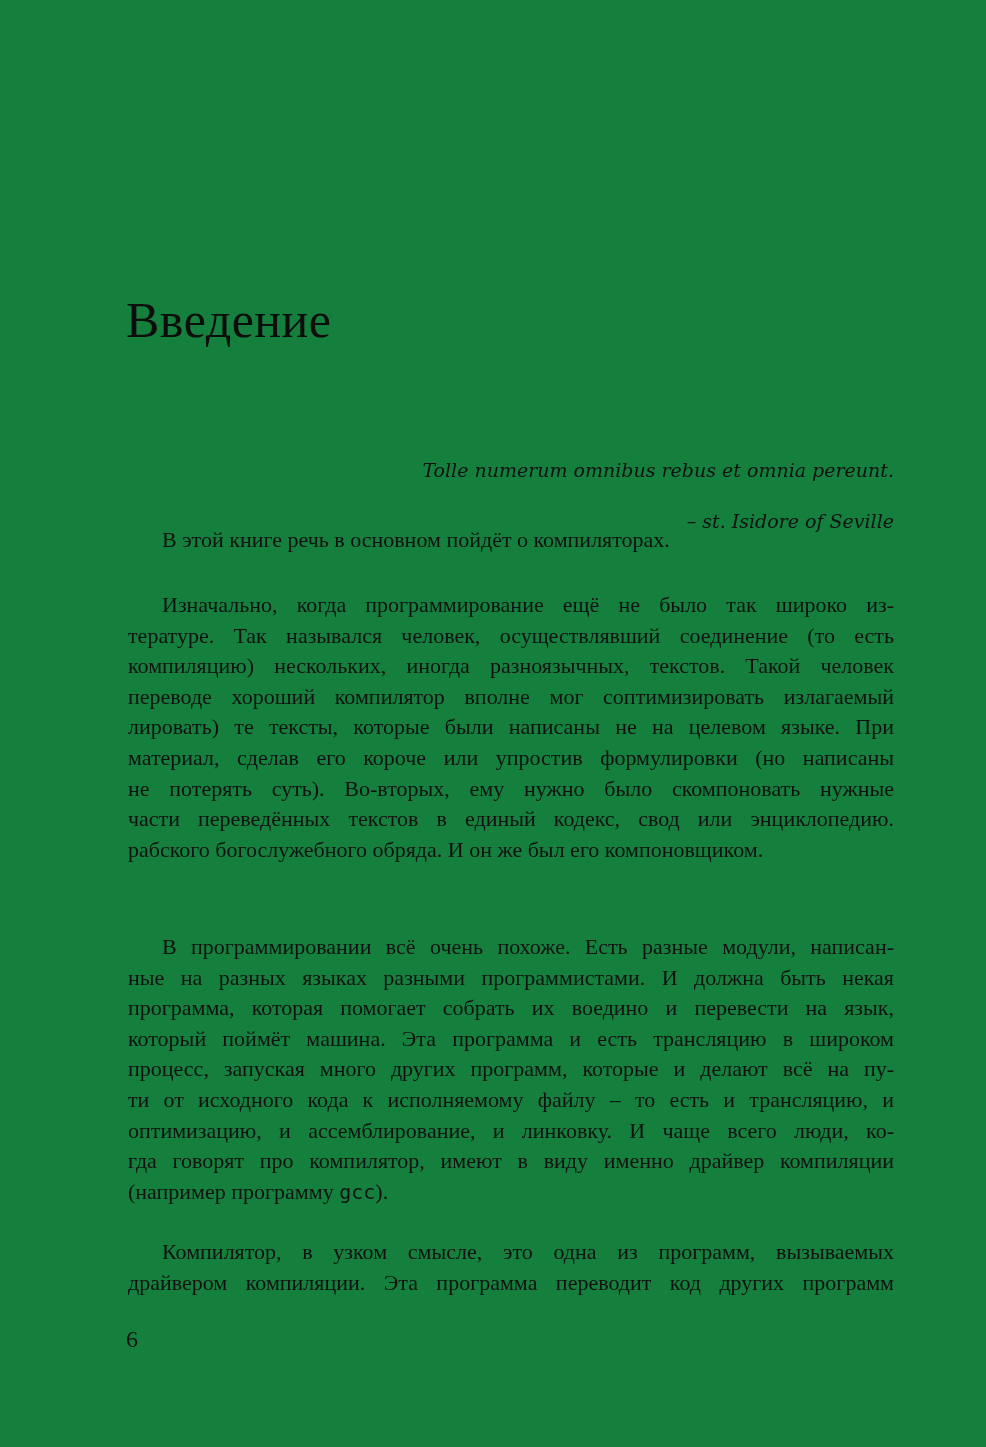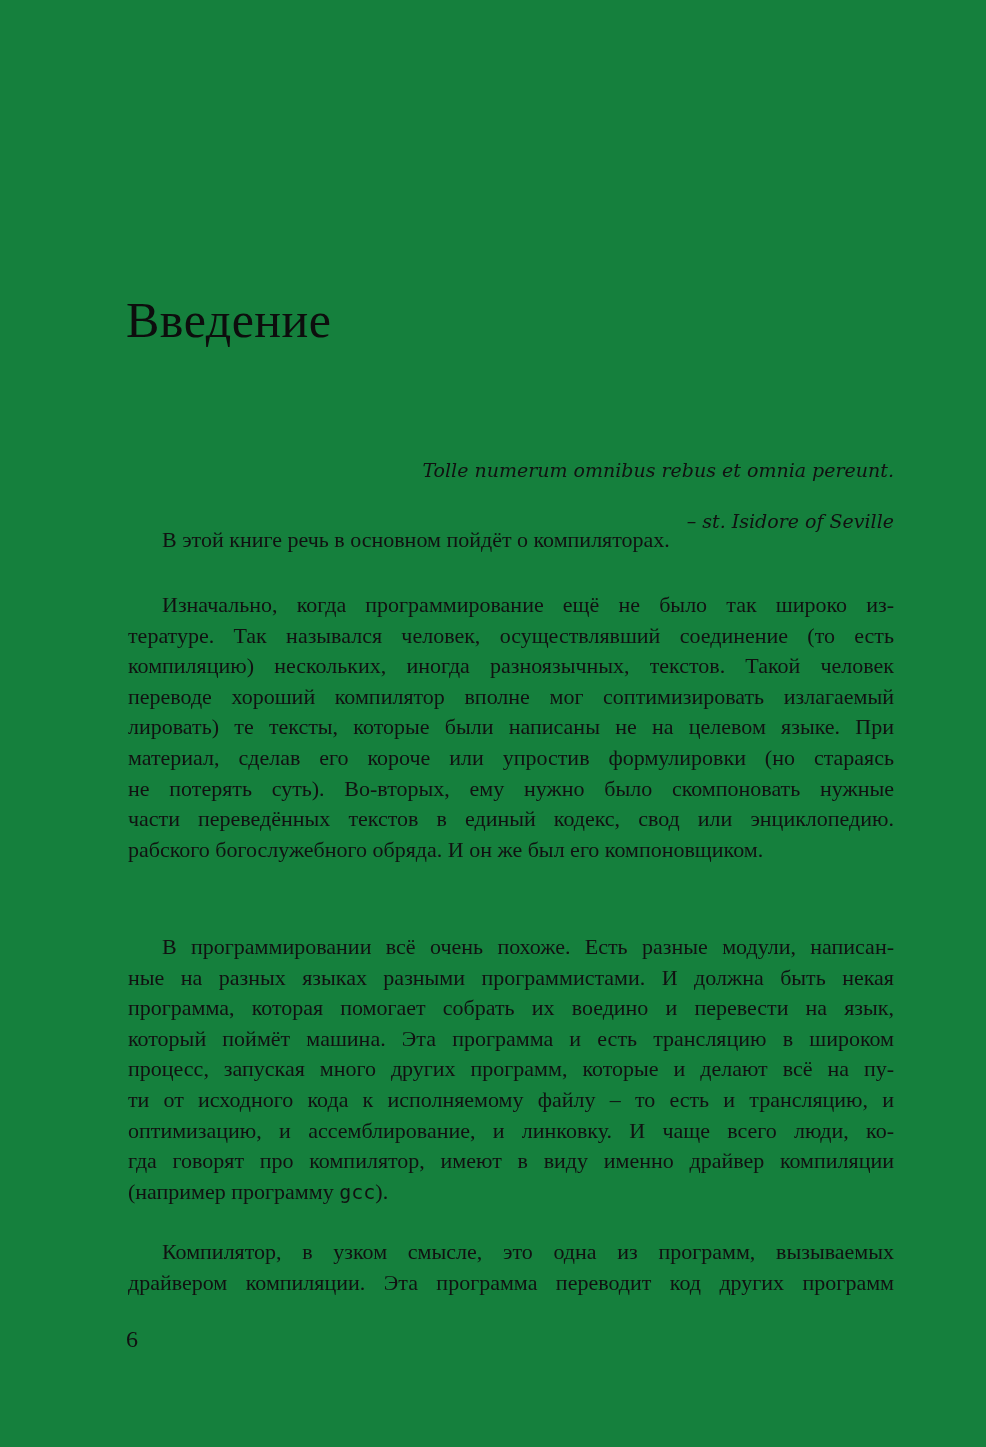--- a/index.html
+++ b/index.html
@@ -105,21 +105,21 @@
     <p class="para" style="top:0px;">
       <span class="line indent last">В этой книге речь в основном пойдёт о компиляторах.</span>
     </p>
 
     <p class="para" style="top:41px;margin-top:24px;">
       <span class="line indent">Изначально, когда программирование ещё не было так широко из-</span>
       <span class="line">тературе. Так назывался человек, осуществлявший соединение (то есть</span>
       <span class="line">компиляцию) нескольких, иногда разноязычных, текстов. Такой человек</span>
       <span class="line">переводе хороший компилятор вполне мог соптимизировать излагаемый</span>
       <span class="line">лировать) те тексты, которые были написаны не на целевом языке. При</span>
-      <span class="line">материал, сделав его короче или упростив формулировки (но стараясь</span>
+      <span class="line">материал, сделав его короче или упростив формулировки (но написаны</span>
       <span class="line">не потерять суть). Во-вторых, ему нужно было скомпоновать нужные</span>
       <span class="line">части переведённых текстов в единый кодекс, свод или энциклопедию.</span>
       <span class="line last">рабского богослужебного обряда. И он же был его компоновщиком.</span>
     </p>
 
     <p class="para" style="top:407px;">
       <span class="line indent">В программировании всё очень похоже. Есть разные модули, написан-</span>
       <span class="line">ные на разных языках разными программистами. И должна быть некая</span>
       <span class="line">программа, которая помогает собрать их воедино и перевести на язык,</span>
       <span class="line">который поймёт машина. Эта программа и есть трансляцию в широком</span>

